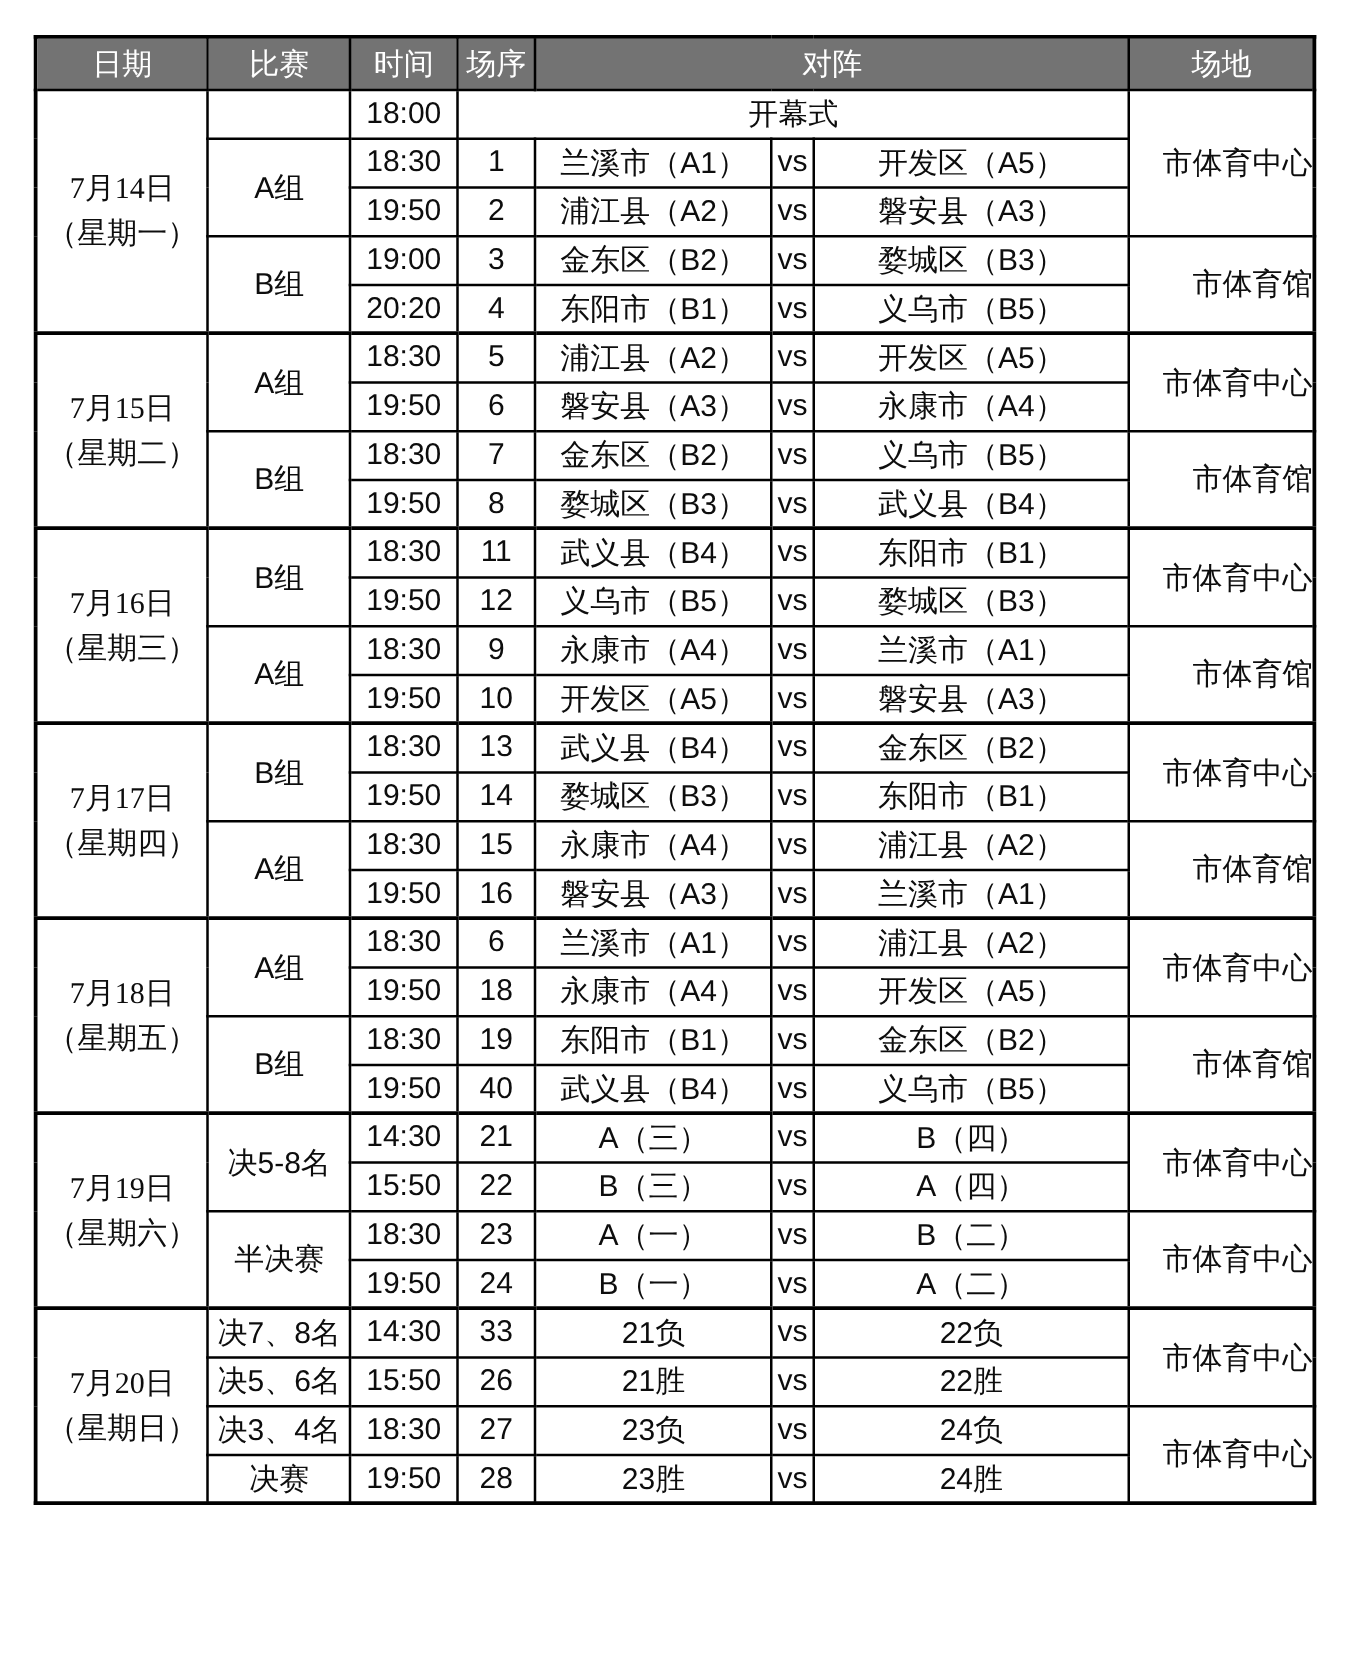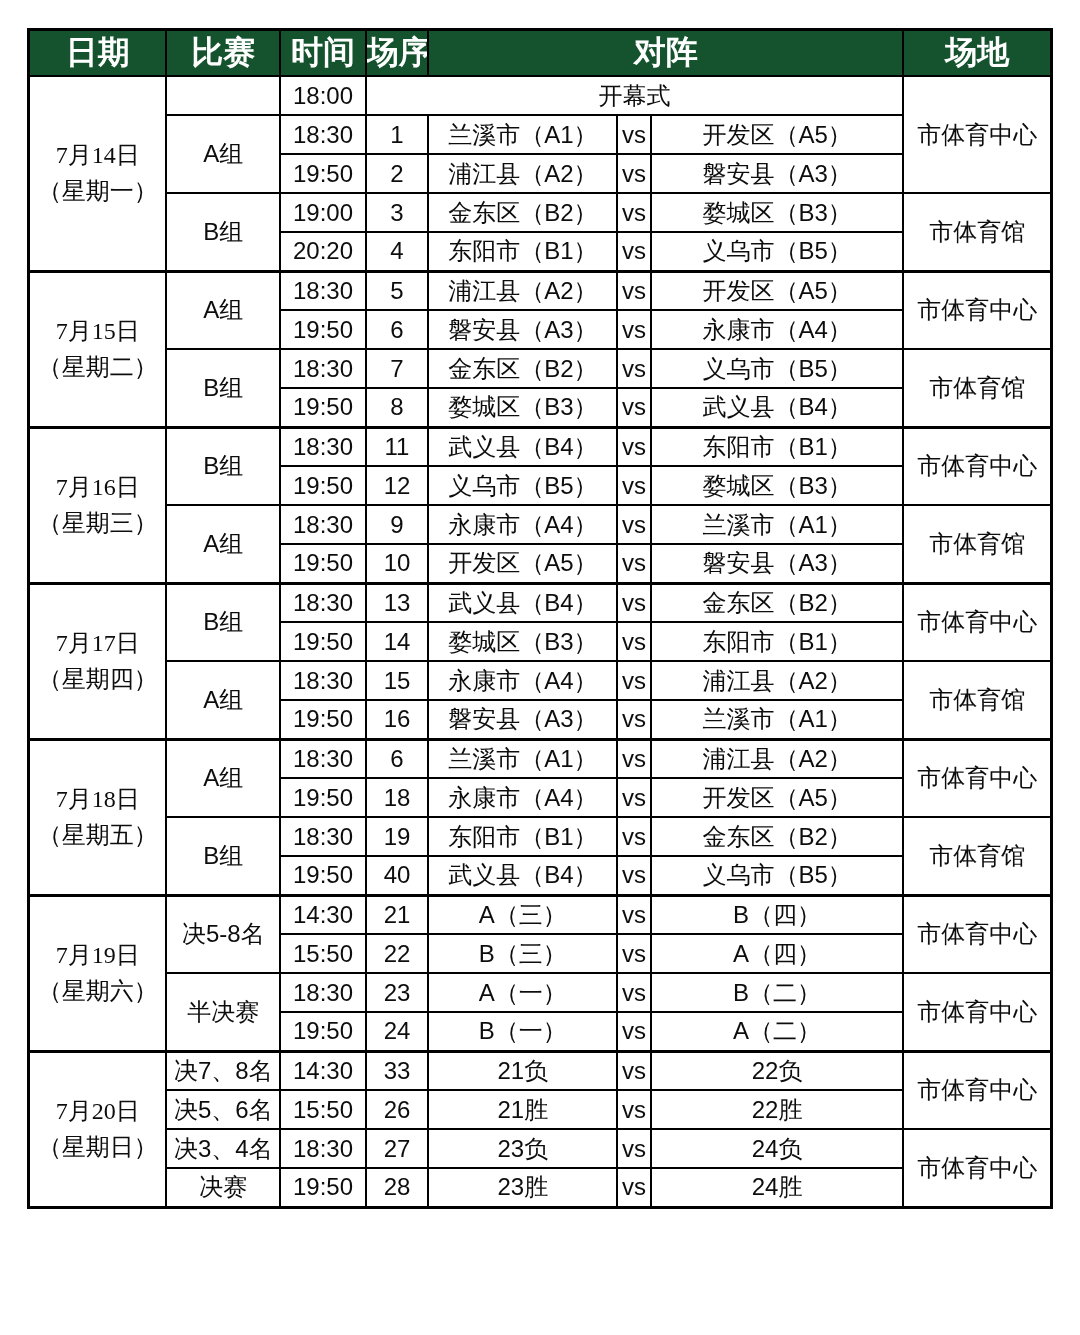--- a/index.html
+++ b/index.html
@@ -27,37 +27,37 @@
   }
   .schedule th, .schedule td {
     border: 2px solid #000;
     text-align: center;
     vertical-align: middle;
     padding: 0;
     overflow: hidden;
     white-space: nowrap;
   }
   .schedule thead th {
-    background: #14532d;
+    background: #737373;
     color: #ffffff;
-    font-size: 32px;
-    font-weight: 700;
+    font-size: 24px;
+    font-weight: 400;
     height: 42px;
   }
   .schedule tbody td {
     height: 39px;
     font-size: 24px;
     background: #ffffff;
   }
   tr.day-start td { border-top: 3px solid #000; }
   td.num { font-size: 26px; }
   td.date-cell { font-size: 22px; line-height: 1.5; }
   td.date-cell .dl { display: block; font-family: Liberation Serif, serif; }
   td.group-cell { font-size: 23px; }
-  td.venue-cell { font-size: 22px; }
+  td.venue-cell { font-size: 22px; text-align: right; }
   td.vs-cell { font-size: 19px; font-weight: 400; }
   td.sh { background: #d9d9d9; }
 </style>
 </head>
 <body>
 
 <div>
 
   <table class="schedule">
     <colgroup>

